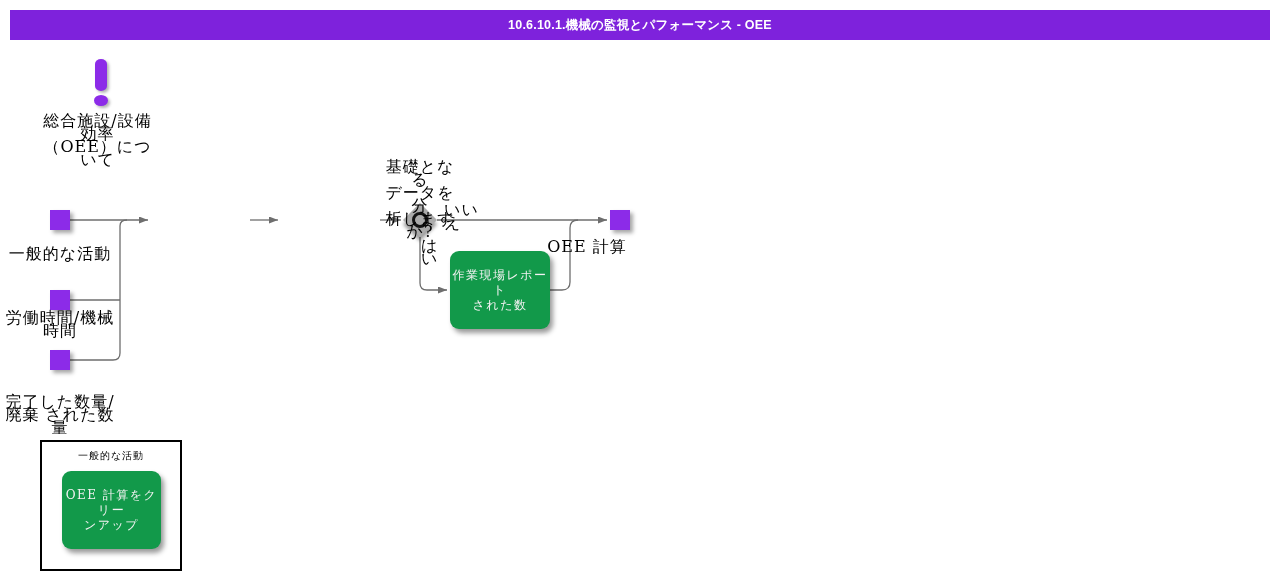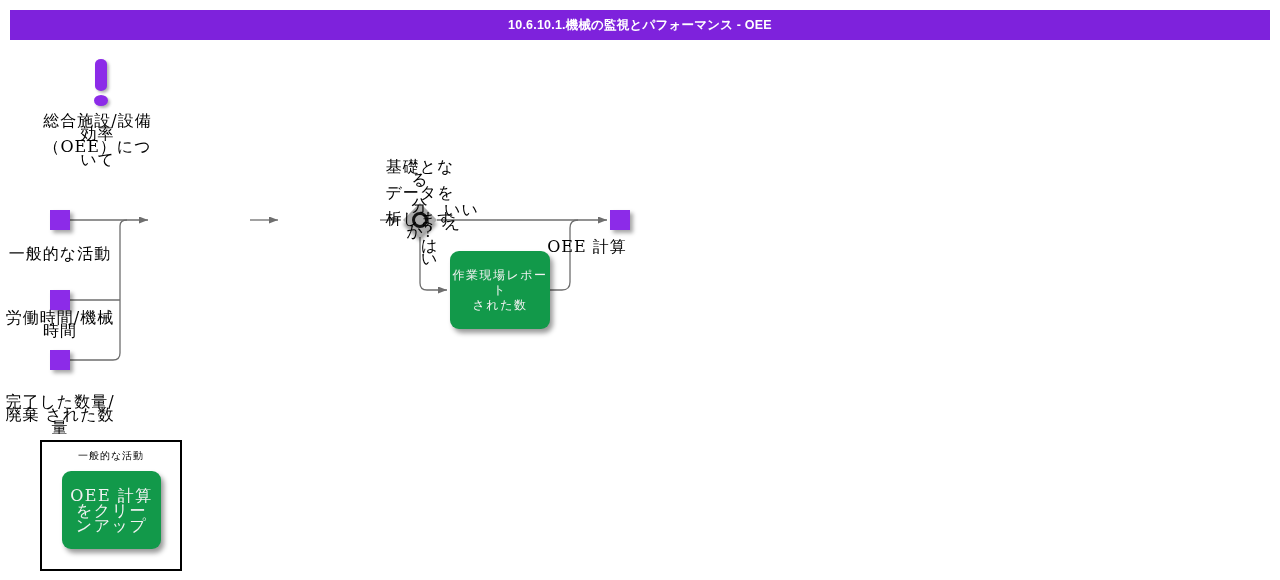--- a/index.html
+++ b/index.html
@@ -55,21 +55,21 @@
     border:2px solid #000;background:#fff;
   }
   .legend-title{
     position:absolute;left:0;top:7px;width:100%;text-align:center;
     font-size:10px;letter-spacing:1px;color:#000;
   }
   .legend-item{
     position:absolute;left:20px;top:29px;width:99px;height:78px;background:#12994A;
     border-radius:9px;box-shadow:3px 4px 5px rgba(0,0,0,.4);
     display:flex;align-items:center;justify-content:center;
-    color:#F2F2F2;font-size:16px;line-height:15px;letter-spacing:1.5px;
+    color:#F2F2F2;font-size:12px;line-height:15px;letter-spacing:1.5px;
     text-align:center;white-space:pre-line;
   }
 </style>
 </head>
 <body>
 
 <div class="canvas">
 
   <div class="banner">
     <span>10.6.10.1.機械の監視とパフォーマンス - OEE</span>

